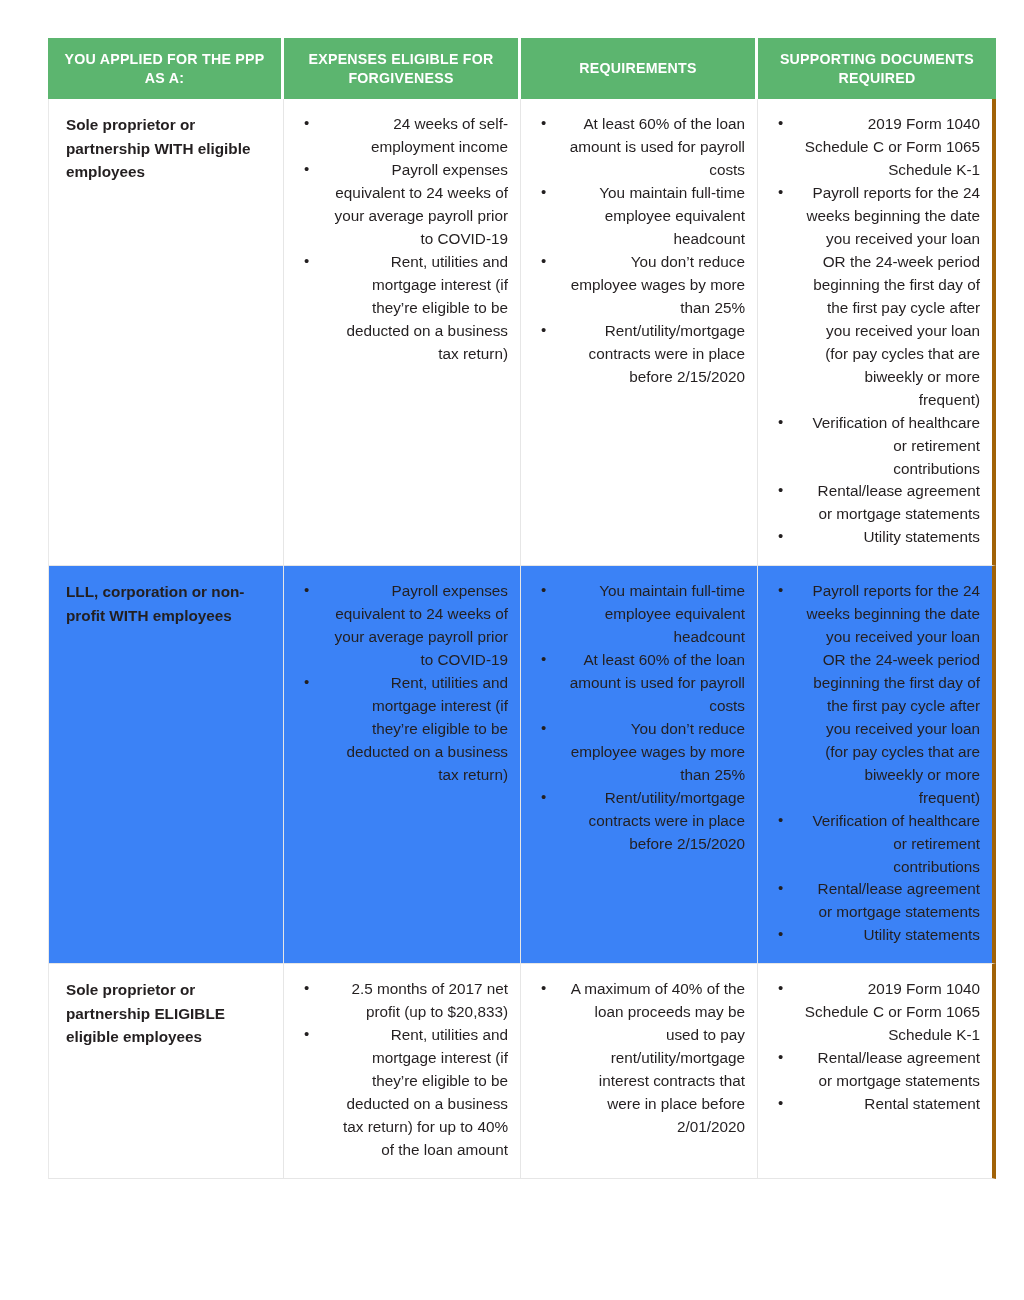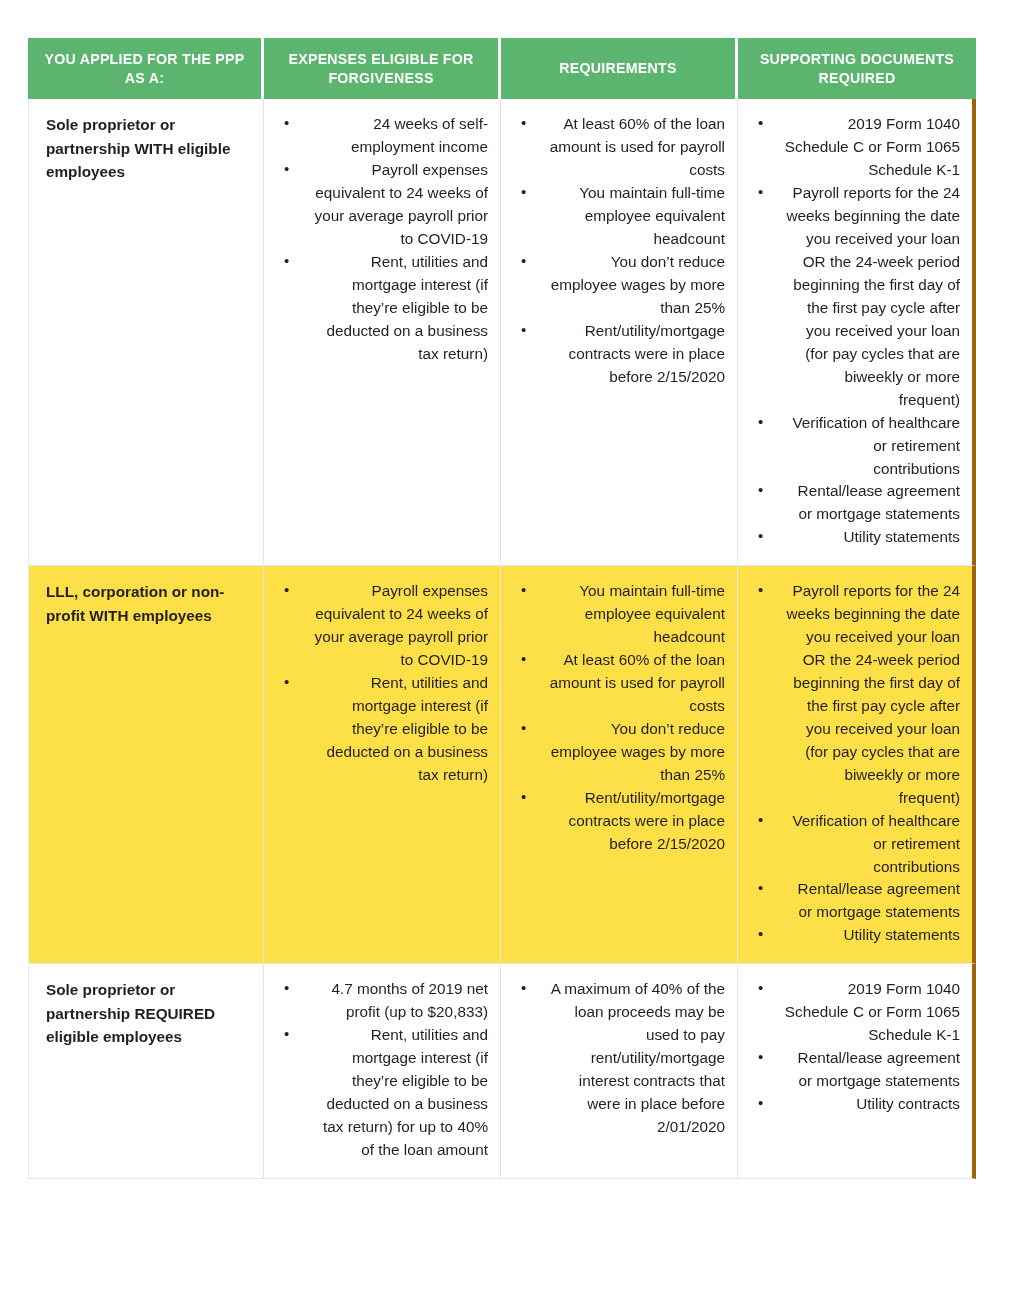--- a/index.html
+++ b/index.html
@@ -14,21 +14,21 @@
     color: #231f20;
     overflow: hidden;
   }
 
   .page {
     position: relative;
     width: 828px;
     height: 1300px;
     background: #ffffff;
     box-sizing: border-box;
-    padding: 38px 38px 0 28px;
+    padding: 38px 38px 0 48px;
   }
 
   table.ppp-table {
     width: 948px;
     border-collapse: separate;
     border-spacing: 0;
     table-layout: fixed;
   }
 
   
@@ -56,21 +56,21 @@
     line-height: 1.50;
     padding: 14px 12px 16px 14px;
     box-sizing: border-box;
     border-right: 1px solid #e6e6e6;
     border-bottom: 1px solid #e6e6e6;
     word-break: break-word;
   }
   tbody td:last-child { border-right: 4px solid #a16207; }
   tbody td:first-child { border-left: 1px solid #e9e9e9; }
 
-  tbody tr.shaded td { background: #fde047; }
+  tbody tr.shaded td { background: #3b82f6; }
   tbody tr.plain td  { background: #ffffff; }
 
   td.cat-cell {
     font-weight: bold;
     font-size: 15.3px;
     line-height: 1.52;
     padding-left: 17px;
     padding-top: 14px;
   }
   .cat-strong { font-weight: 800; }
@@ -169,35 +169,35 @@
           <td>
             <ul class="bullets">
               <li>Payroll reports for the 24 weeks beginning the date you received your loan OR the 24-week period beginning the first day of the first pay cycle after you received your loan (for pay cycles that are biweekly or more frequent)</li>
               <li>Verification of healthcare or retirement contributions</li>
               <li>Rental/lease agreement or mortgage statements</li>
               <li>Utility statements</li>
             </ul>
           </td>
         </tr>
         <tr class="plain">
-          <td class="cat-cell"><span>Sole proprietor or partnership </span><span class="cat-strong">REQUIRED</span><span> eligible employees</span></td>
-          <td>
-            <ul class="bullets">
-              <li>4.7 months of 2019 net profit (up to $20,833)</li>
+          <td class="cat-cell"><span>Sole proprietor or partnership </span><span class="cat-strong">ELIGIBLE</span><span> eligible employees</span></td>
+          <td>
+            <ul class="bullets">
+              <li>2.5 months of 2017 net profit (up to $20,833)</li>
               <li>Rent, utilities and mortgage interest (if they’re eligible to be deducted on a business tax return) for up to 40% of the loan amount</li>
             </ul>
           </td>
           <td>
             <ul class="bullets">
               <li>A maximum of 40% of the loan proceeds may be used to pay rent/utility/mortgage interest contracts that were in place before 2/01/2020</li>
             </ul>
           </td>
           <td>
             <ul class="bullets">
               <li>2019 Form 1040 Schedule C or Form 1065 Schedule K-1</li>
               <li>Rental/lease agreement or mortgage statements</li>
-              <li>Utility contracts</li>
+              <li>Rental statement</li>
             </ul>
           </td>
         </tr>
       </tbody>
   </table>
 </div>
 
 </body></html>

